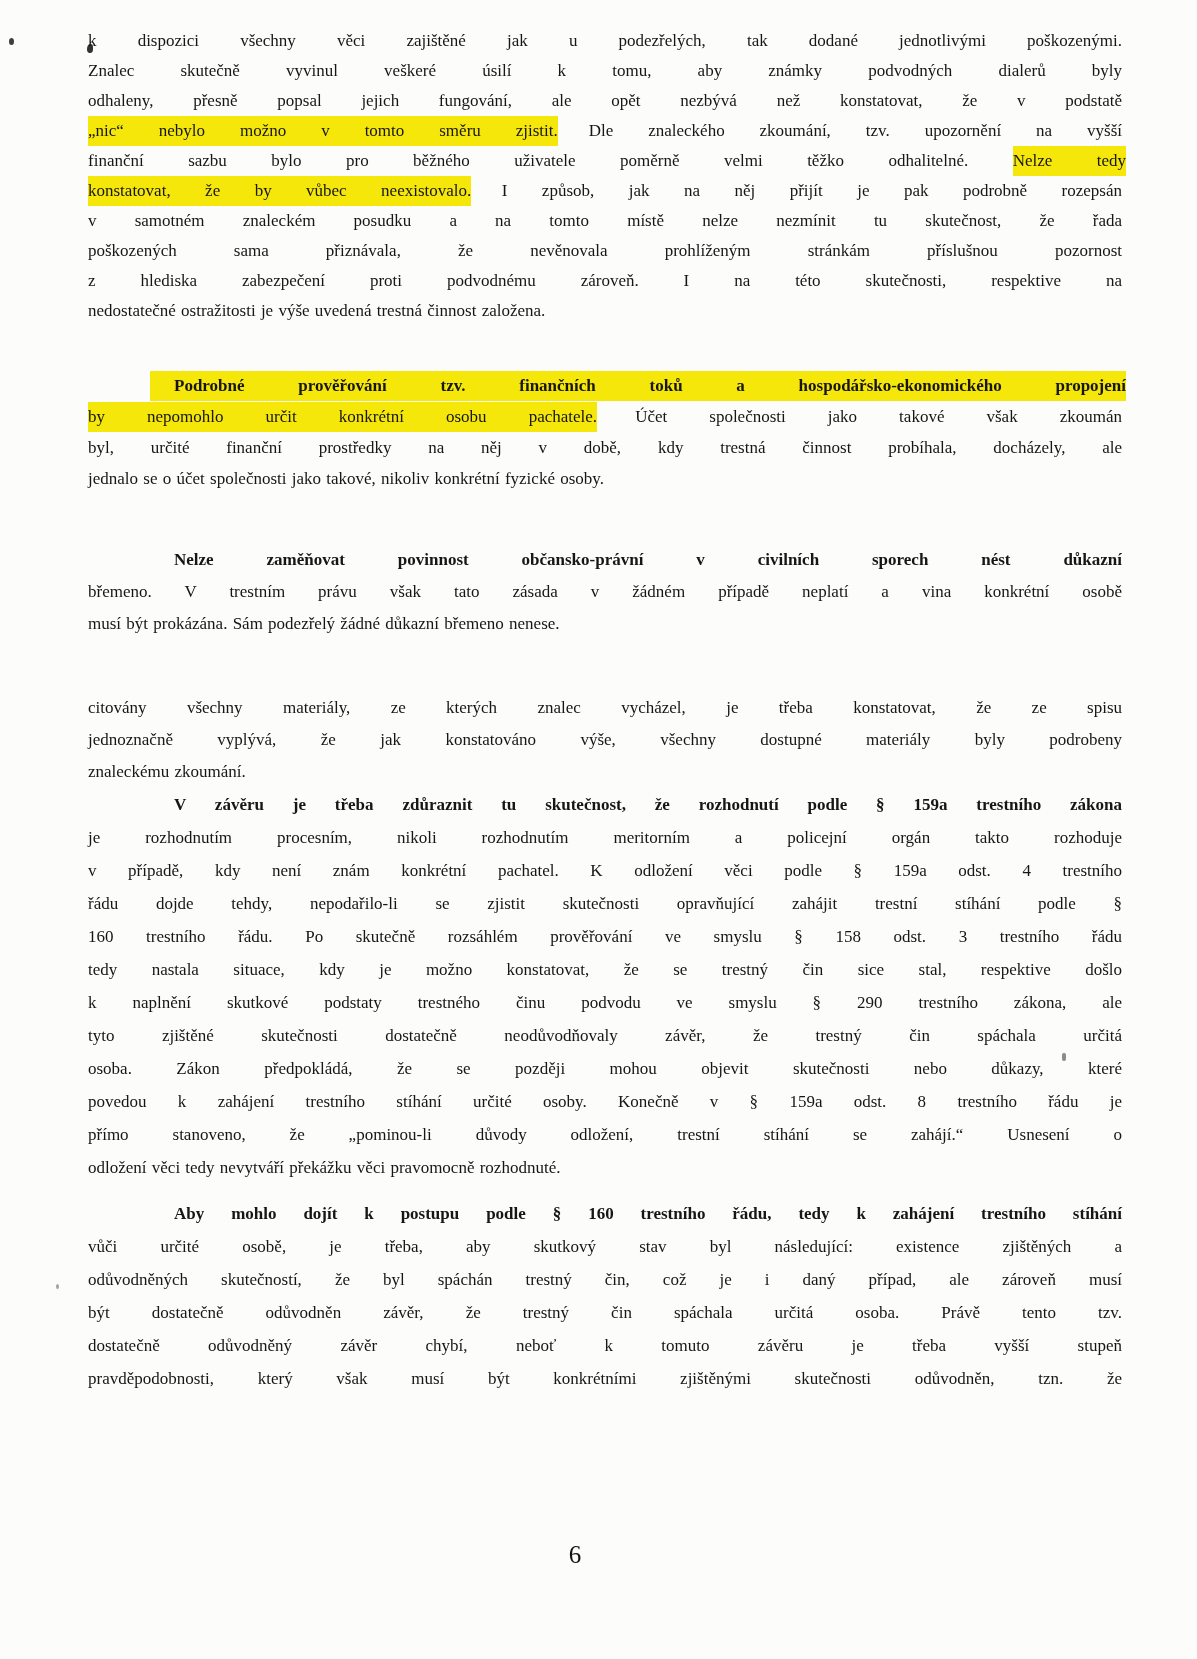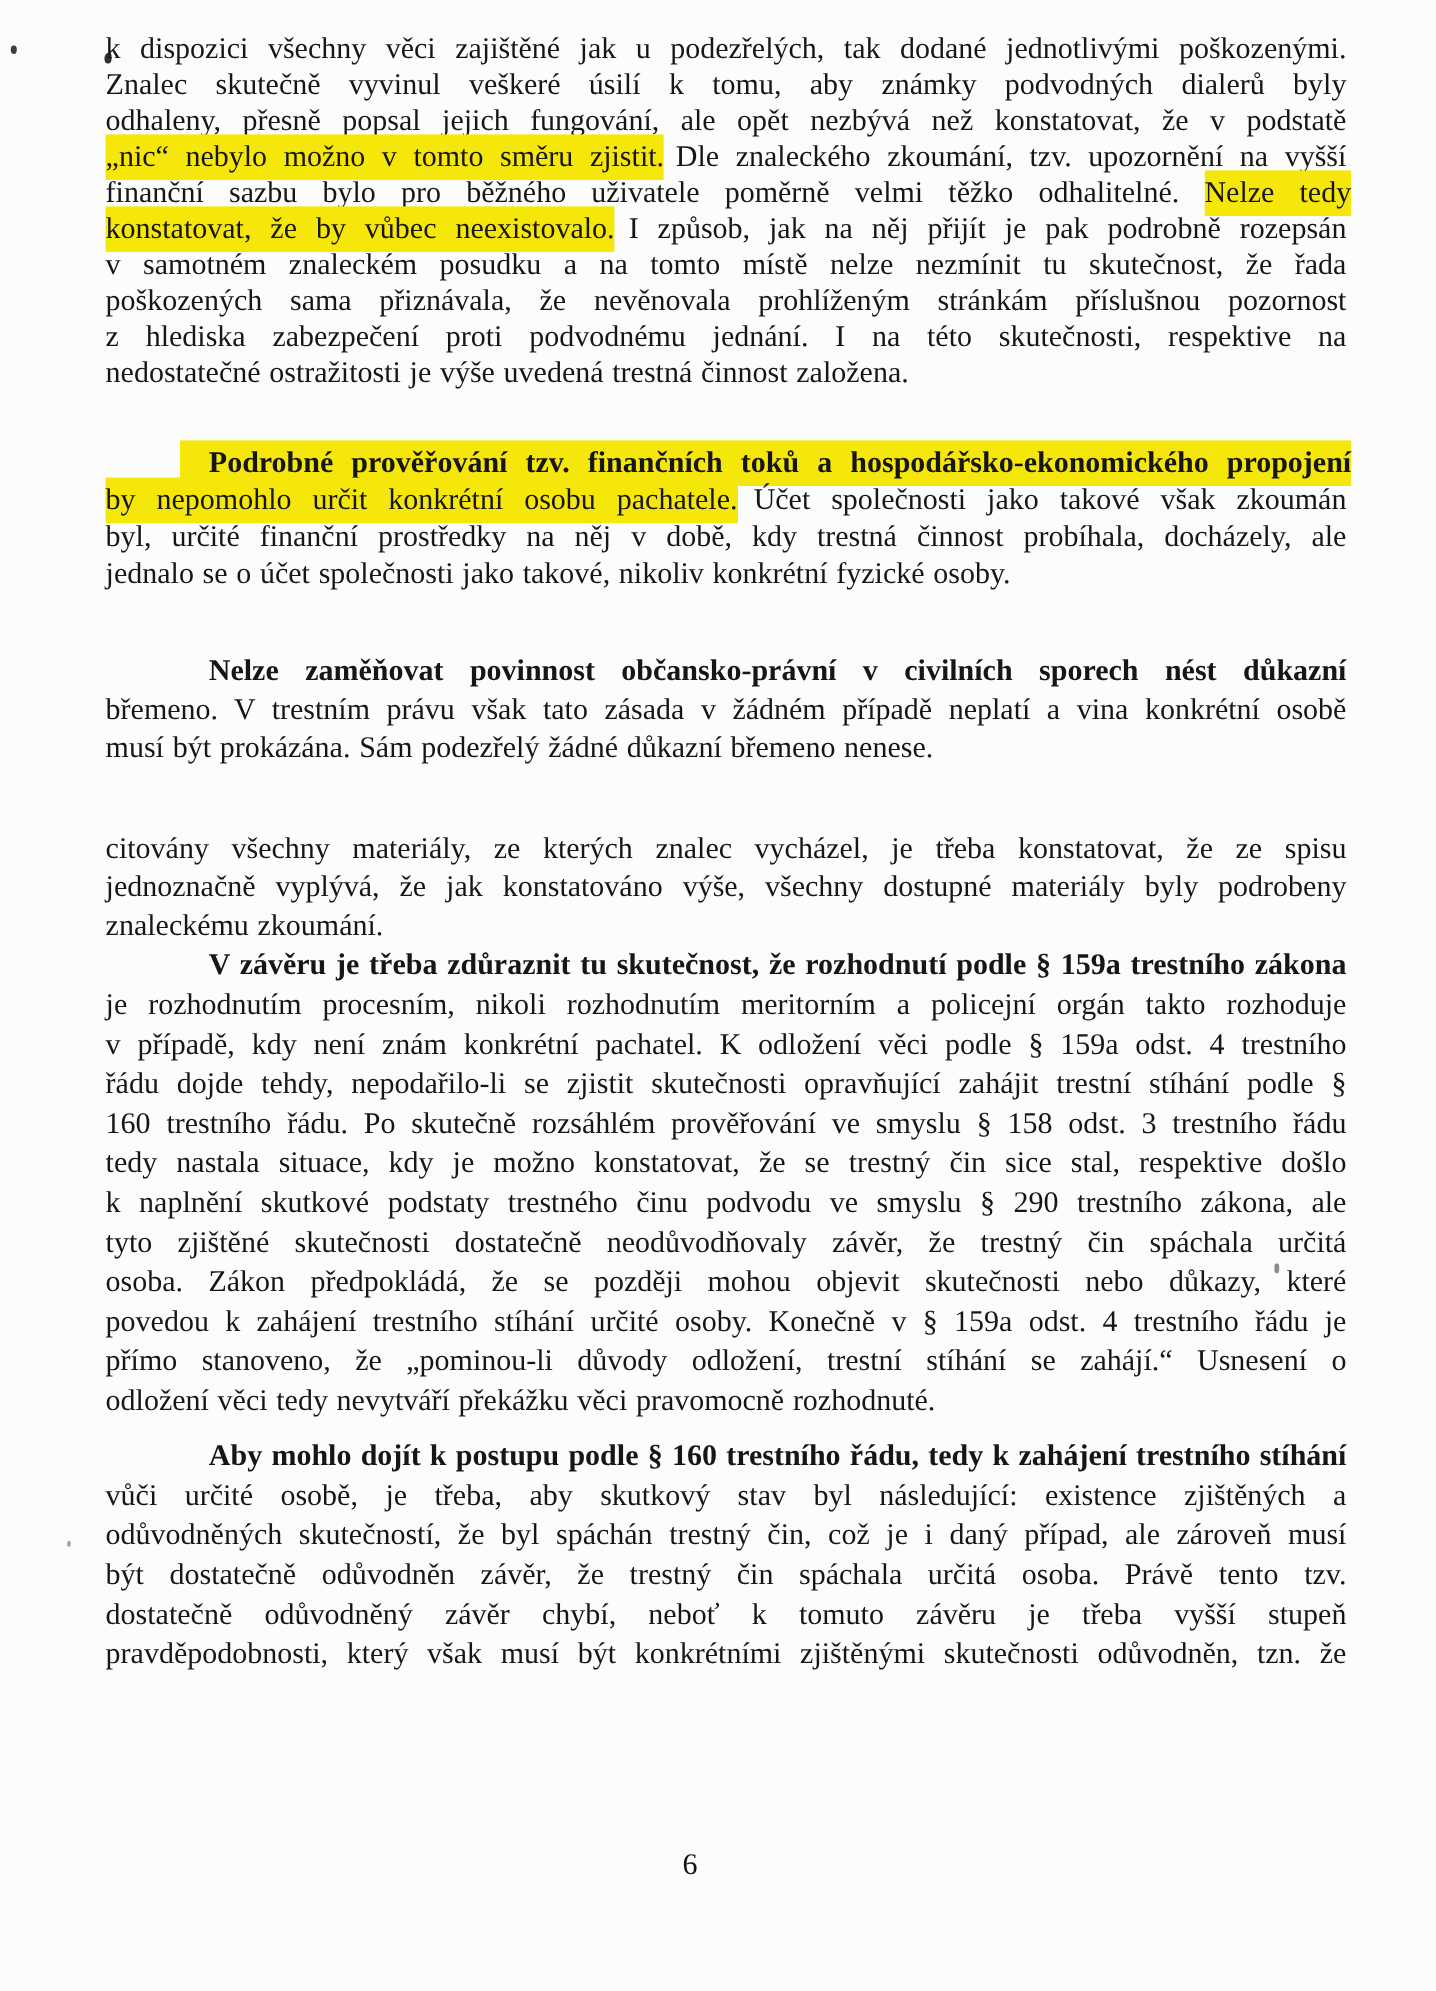--- a/index.html
+++ b/index.html
@@ -5,21 +5,21 @@
   html,body{margin:0;padding:0;}
   body{
     width:1197px;height:1659px;
     position:relative;overflow:hidden;
     background:#fcfcfb;
     font-family:"Liberation Serif","DejaVu Serif",serif;
     color:#161616;
   }
   .content{
     position:absolute;left:88px;top:26px;width:1034px;
-    font-size:25px;
+    font-size:17px;
   }
   .para{margin:0;}
   .para0{line-height:30px;}
   .para1{margin-top:44px;line-height:31px;}
   .para2{margin-top:50px;line-height:32px;}
   .para3{margin-top:52px;line-height:32px;}
   .para4{line-height:33px;}
   .para5{margin-top:13px;line-height:33px;}
   .line{
     text-align:justify;
@@ -52,21 +52,21 @@
 <div class="content" id="content">
     <div class="para para0">
       <div class="line"><span>k dispozici všechny věci zajištěné jak u podezřelých, tak dodané jednotlivými poškozenými.</span></div>
       <div class="line"><span>Znalec skutečně vyvinul veškeré úsilí k tomu, aby známky podvodných dialerů byly</span></div>
       <div class="line"><span>odhaleny, přesně popsal jejich fungování, ale opět nezbývá než konstatovat, že v podstatě</span></div>
       <div class="line"><span class="hl">„nic“ nebylo možno v tomto směru zjistit.</span><span> Dle znaleckého zkoumání, tzv. upozornění na vyšší</span></div>
       <div class="line"><span>finanční sazbu bylo pro běžného uživatele poměrně velmi těžko odhalitelné. </span><span class="hl">Nelze tedy</span></div>
       <div class="line"><span class="hl">konstatovat, že by vůbec neexistovalo.</span><span> I způsob, jak na něj přijít je pak podrobně rozepsán</span></div>
       <div class="line"><span>v samotném znaleckém posudku a na tomto místě nelze nezmínit tu skutečnost, že řada</span></div>
       <div class="line"><span>poškozených sama přiznávala, že nevěnovala prohlíženým stránkám příslušnou pozornost</span></div>
-      <div class="line"><span>z hlediska zabezpečení proti podvodnému jednání. I na této skutečnosti, respektive na</span></div>
+      <div class="line"><span>z hlediska zabezpečení proti podvodnému zároveň. I na této skutečnosti, respektive na</span></div>
       <div class="line last"><span>nedostatečné ostražitosti je výše uvedená trestná činnost založena.</span></div>
     </div>
     <div class="para para1">
       <div class="line indent"><span class="hl">Podrobné prověřování tzv. finančních toků a hospodářsko-ekonomického propojení</span></div>
       <div class="line"><span class="hl">by nepomohlo určit konkrétní osobu pachatele.</span><span> Účet společnosti jako takové však zkoumán</span></div>
       <div class="line"><span>byl, určité finanční prostředky na něj v době, kdy trestná činnost probíhala, docházely, ale</span></div>
       <div class="line last"><span>jednalo se o účet společnosti jako takové, nikoliv konkrétní fyzické osoby.</span></div>
     </div>
     <div class="para para2">
       <div class="line indent"><span>Nelze zaměňovat povinnost občansko-právní v civilních sporech nést důkazní</span></div>
@@ -81,21 +81,21 @@
     <div class="para para4">
       <div class="line indent"><span>V závěru je třeba zdůraznit tu skutečnost, že rozhodnutí podle § 159a trestního zákona</span></div>
       <div class="line"><span>je rozhodnutím procesním, nikoli rozhodnutím meritorním a policejní orgán takto rozhoduje</span></div>
       <div class="line"><span>v případě, kdy není znám konkrétní pachatel. K odložení věci podle § 159a odst. 4 trestního</span></div>
       <div class="line"><span>řádu dojde tehdy, nepodařilo-li se zjistit skutečnosti opravňující zahájit trestní stíhání podle §</span></div>
       <div class="line"><span>160 trestního řádu. Po skutečně rozsáhlém prověřování ve smyslu § 158 odst. 3 trestního řádu</span></div>
       <div class="line"><span>tedy nastala situace, kdy je možno konstatovat, že se trestný čin sice stal, respektive došlo</span></div>
       <div class="line"><span>k naplnění skutkové podstaty trestného činu podvodu ve smyslu § 290 trestního zákona, ale</span></div>
       <div class="line"><span>tyto zjištěné skutečnosti dostatečně neodůvodňovaly závěr, že trestný čin spáchala určitá</span></div>
       <div class="line"><span>osoba. Zákon předpokládá, že se později mohou objevit skutečnosti nebo důkazy, které</span></div>
-      <div class="line"><span>povedou k zahájení trestního stíhání určité osoby. Konečně v § 159a odst. 4 trestního řádu je</span></div>
+      <div class="line"><span>povedou k zahájení trestního stíhání určité osoby. Konečně v § 159a odst. 8 trestního řádu je</span></div>
       <div class="line"><span>přímo stanoveno, že „pominou-li důvody odložení, trestní stíhání se zahájí.“ Usnesení o</span></div>
       <div class="line last"><span>odložení věci tedy nevytváří překážku věci pravomocně rozhodnuté.</span></div>
     </div>
     <div class="para para5">
       <div class="line indent"><span>Aby mohlo dojít k postupu podle § 160 trestního řádu, tedy k zahájení trestního stíhání</span></div>
       <div class="line"><span>vůči určité osobě, je třeba, aby skutkový stav byl následující: existence zjištěných a</span></div>
       <div class="line"><span>odůvodněných skutečností, že byl spáchán trestný čin, což je i daný případ, ale zároveň musí</span></div>
       <div class="line"><span>být dostatečně odůvodněn závěr, že trestný čin spáchala určitá osoba. Právě tento tzv.</span></div>
       <div class="line"><span>dostatečně odůvodněný závěr chybí, neboť k tomuto závěru je třeba vyšší stupeň</span></div>
       <div class="line"><span>pravděpodobnosti, který však musí být konkrétními zjištěnými skutečnosti odůvodněn, tzn. že</span></div>

